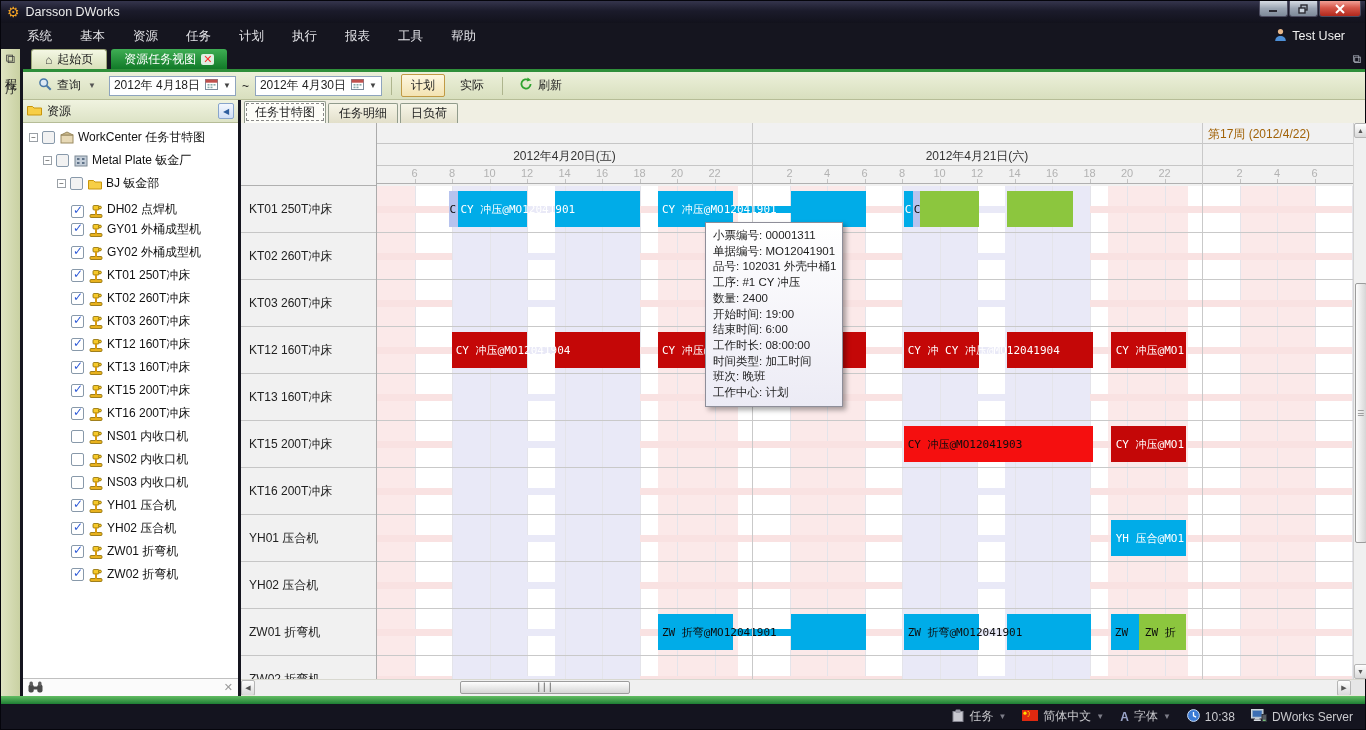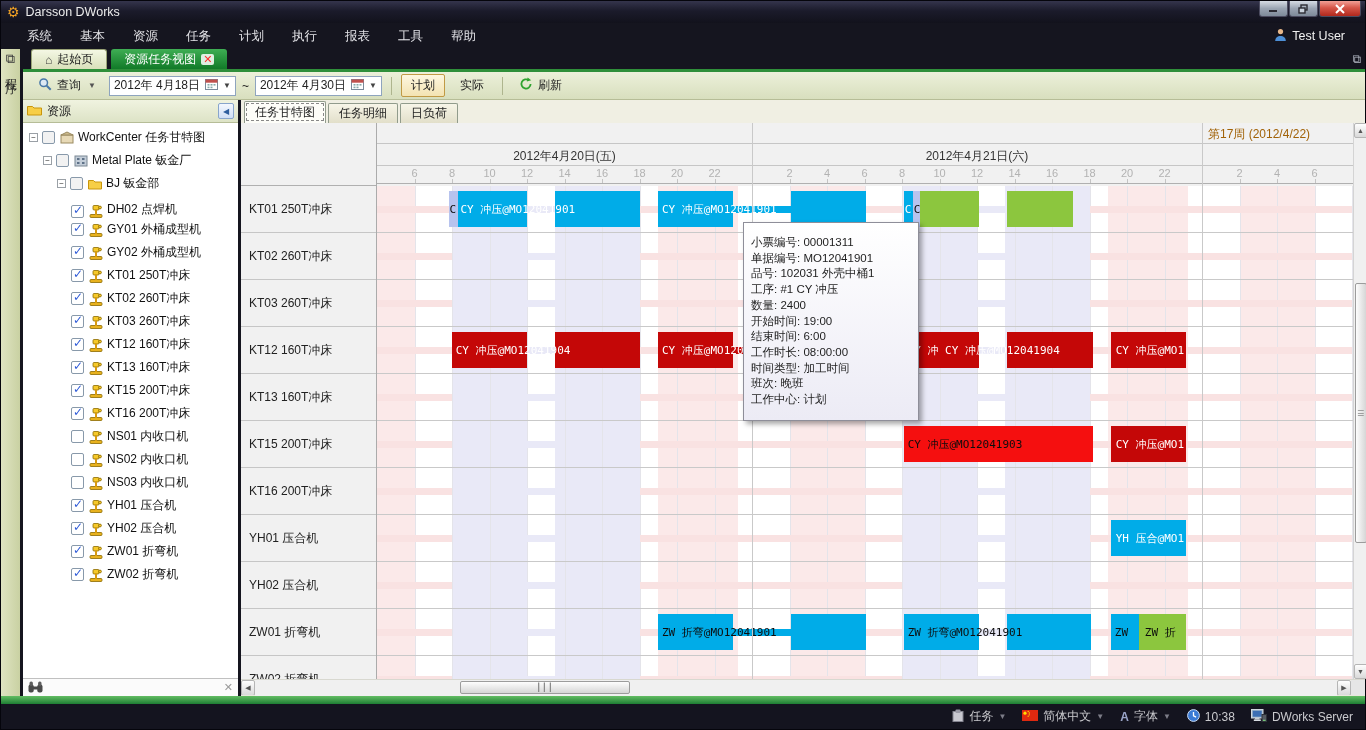--- a/index.html
+++ b/index.html
@@ -105,21 +105,21 @@
   .mainfill{flex:1 1 auto;background:#e9e8dc}
 
   
   .greenbar{height:8px;background:linear-gradient(#63bd63,#1e7e34);flex:0 0 auto}
   .statusbar{height:25px;background:#14141f;display:flex;align-items:center;justify-content:flex-end;gap:16px;padding-right:12px;flex:0 0 auto}
   .sitem{display:flex;align-items:center;gap:5px;color:#cacace;font-size:12px}
   .sitem .caret{font-size:8px;color:#7d7d88}
   .fontA{color:#9aa4c8;font-weight:bold;font-size:12px}
 
   
-  .tooltip{position:absolute;left:743px;top:222px;width:176px;background:linear-gradient(#ffffff,#ecebf5);border:1px solid #8e8e99;box-shadow:3px 3px 5px rgba(0,0,0,.35);padding:12px 7px;z-index:50}
+  .tooltip{position:absolute;left:705px;top:222px;width:138px;background:linear-gradient(#ffffff,#ecebf5);border:1px solid #8e8e99;box-shadow:3px 3px 5px rgba(0,0,0,.35);padding:5px 7px;z-index:50}
   .tipline{font-size:11.5px;color:#1d1d1d;line-height:15.7px;white-space:nowrap}
 </style>
 </head>
 <body>
 
 <div class="win">
 
   <div class="titlebar">
     <span class="appicon">⚙</span>
     <span>Darsson DWorks</span>

